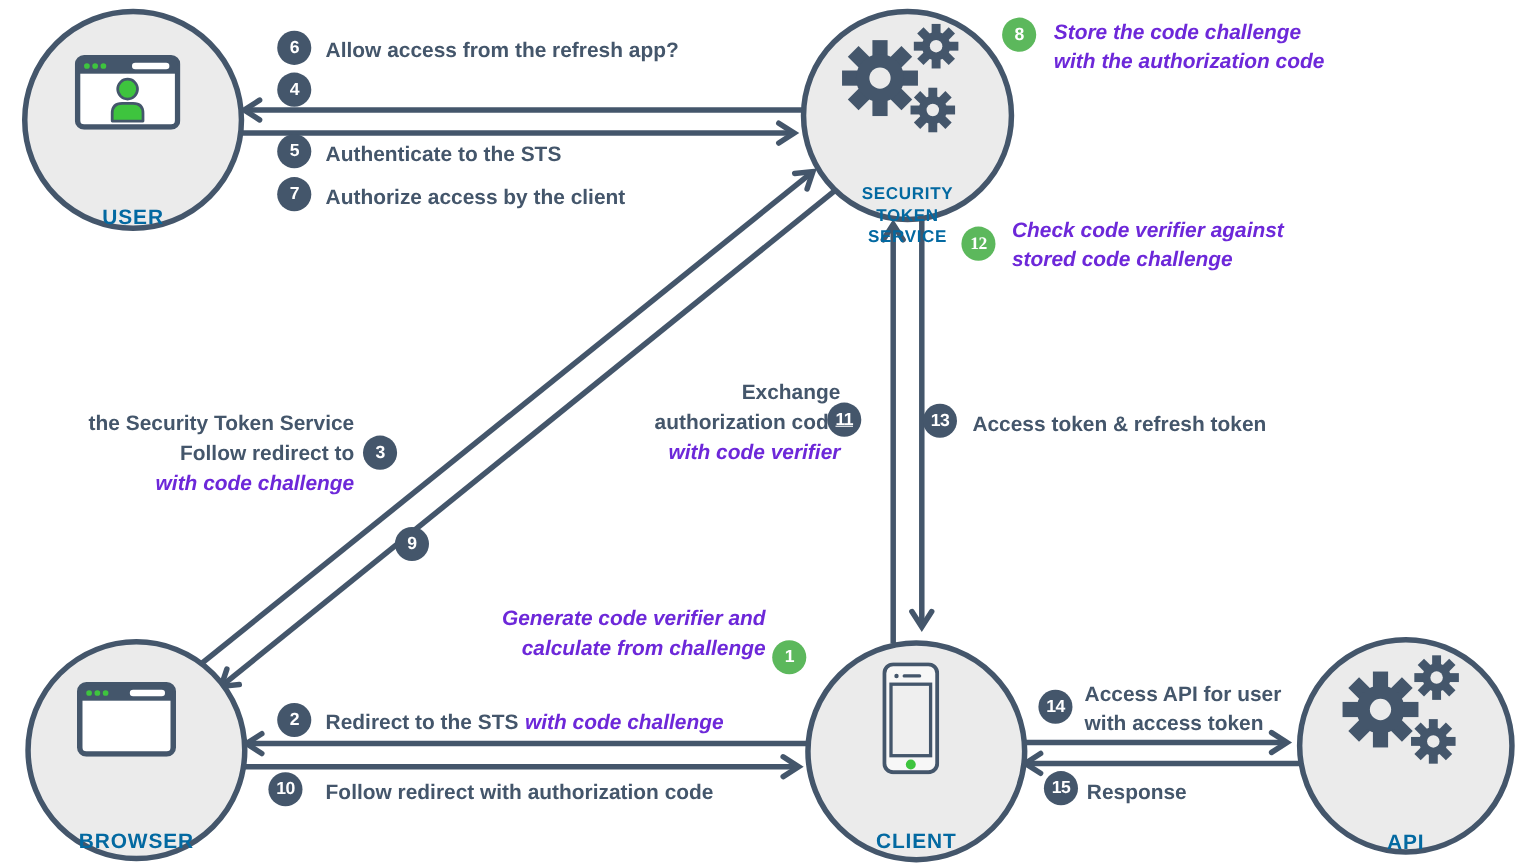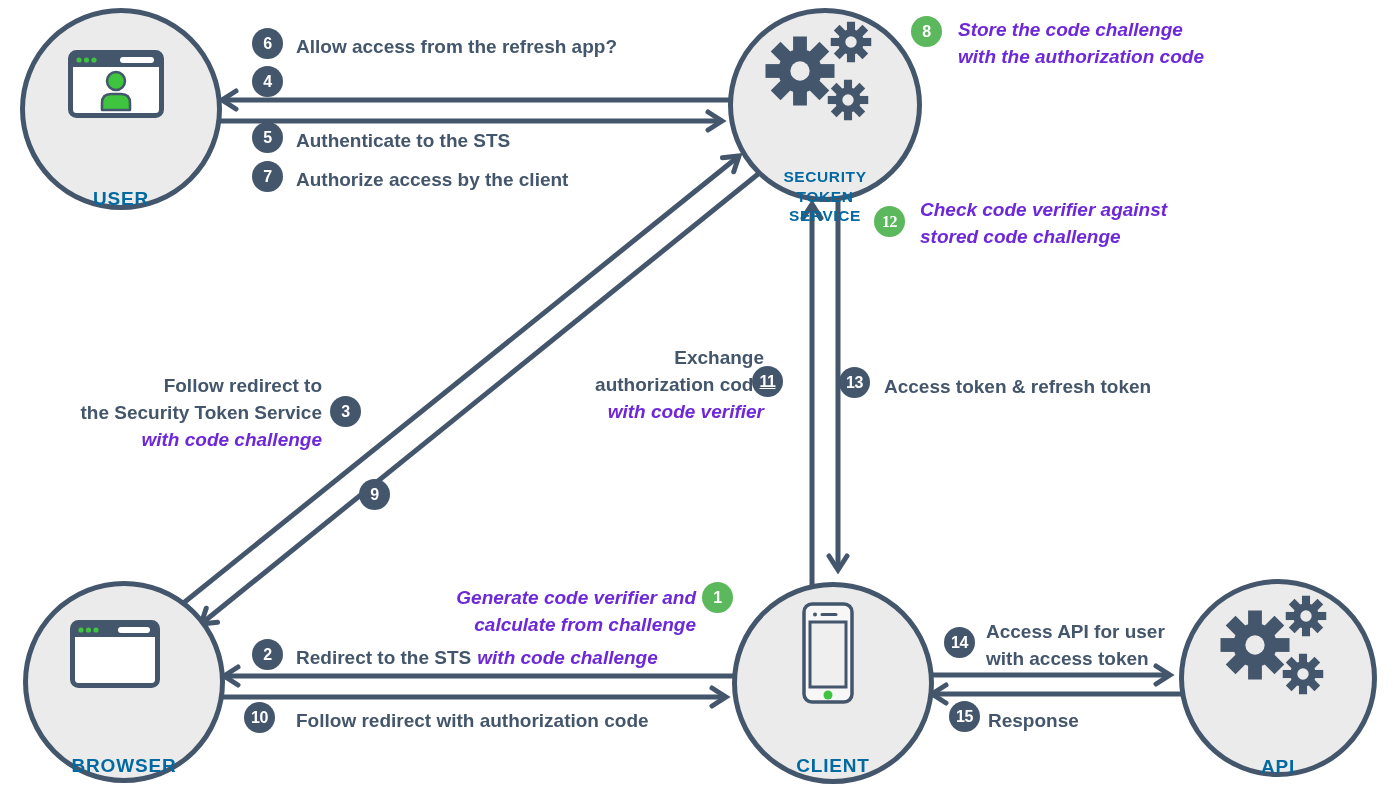--- a/index.html
+++ b/index.html
@@ -141,39 +141,39 @@
     <div class="em">with the authorization code</div>
   </div>
 
   <div class="badge green" style="left:874px;top:206px;font-family:Liberation Serif, serif;">12</div>
   <div class="t" style="left:920px;top:196px;">
     <div class="em">Check code verifier against</div>
     <div class="em">stored code challenge</div>
   </div>
 
   <div class="t right" style="right:1078px;top:372px;">
+    <div>the Security Token Service</div>
     <div>Follow redirect to</div>
-    <div>the Security Token Service</div>
     <div class="em">with code challenge</div>
   </div>
   <div class="badge" style="left:330px;top:396px;">3</div>
 
   <div class="badge" style="left:359px;top:479px;">9</div>
 
   <div class="t right" style="right:636px;top:344px;">
     <div>Exchange</div>
     <div>authorization code</div>
     <div class="em">with code verifier</div>
   </div>
   <div class="badge" style="left:752px;top:366px;text-decoration:underline;">11</div>
 
   <div class="badge" style="left:839px;top:367px;">13</div>
   <div class="t" style="left:884px;top:373px;">Access token &amp; refresh token</div>
 
-  <div class="t right" style="right:704px;top:584px;">
+  <div class="t right" style="right:704px;top:549px;">
     <div class="em">Generate code verifier and</div>
     <div class="em">calculate from challenge</div>
   </div>
   <div class="badge green" style="left:702px;top:582px;">1</div>
 
   <div class="badge" style="left:252px;top:639px;">2</div>
   <div class="t" style="left:296px;top:644px;">
     <span>Redirect to the STS</span><span class="sp"></span><span class="em">with code challenge</span>
   </div>
 

